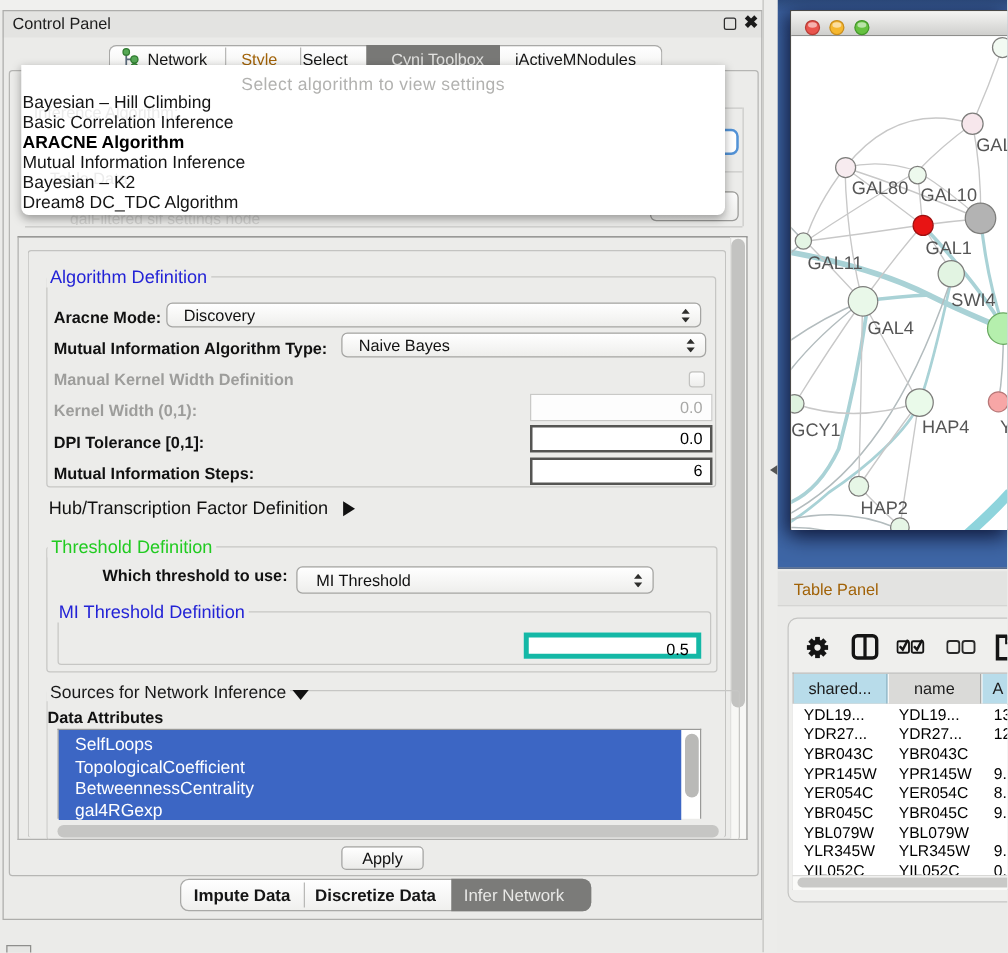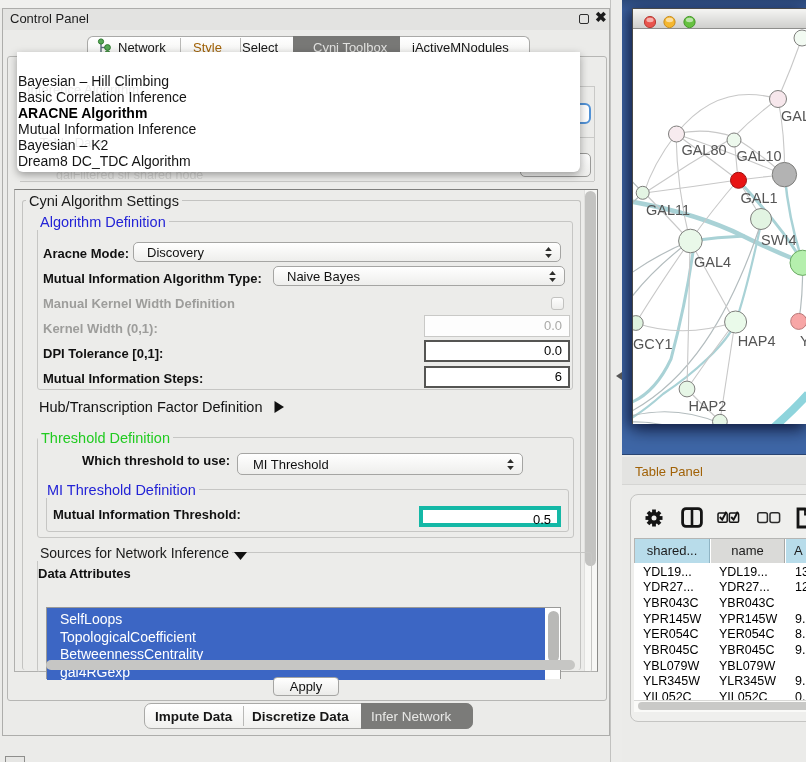--- a/index.html
+++ b/index.html
@@ -42,29 +42,28 @@
   <div class="abs" style="left:242px;top:40px;font-size:13px;color:#161616;">Select</div>
   <div class="abs" style="left:313px;top:40px;font-size:13px;color:#e2e2e0;">Cyni Toolbox</div>
   <div class="abs" style="left:412px;top:40px;font-size:13px;color:#161616;">jActiveMNodules</div>
 
   <div class="abs" style="left:580px;top:86px;width:14px;height:1px;background:#c9c9c7;"></div>
   <div class="abs" style="left:594px;top:86px;width:1px;height:95px;background:#c9c9c7;"></div>
   <div class="abs" style="left:578px;top:137px;width:16px;height:1px;background:#c9c9c7;"></div>
   <div class="abs" style="left:520px;top:103px;width:71px;height:21px;border:2.5px solid #5292d6;border-radius:6px;background:#fff;"></div>
   <div class="abs" style="left:520px;top:153px;width:71px;height:24px;border:1px solid #9a9a98;border-radius:5px;background:linear-gradient(#fcfcfc,#ededeb);"></div>
   <div class="abs" style="left:20px;top:181px;width:574px;height:1px;background:#c9c9c7;"></div>
-  <div class="abs" style="left:56px;top:168px;width:300px;height:12px;overflow:hidden;font-size:12.5px;color:#d2d2d0;">galFiltered sif shared node</div>
+  <div class="abs" style="left:56px;top:168px;width:300px;height:12px;overflow:hidden;font-size:12.5px;color:#d2d2d0;">galFiltered sif settings node</div>
 
   <div class="abs" style="left:14px;top:189px;width:584px;height:483px;border-top:1px solid #7e7e7c;border-left:1px solid #b0b0ae;border-right:1px solid #8b8b89;border-bottom:1px solid #b0b0ae;background:#ececea;"></div>
 
   <div class="abs" style="left:584px;top:190px;width:13px;height:481px;background:#f7f7f5;border-left:1px solid #e0e0de;"></div>
   <div class="abs" style="left:585px;top:191px;width:11px;height:375px;background:#c3c3c1;border-radius:6px;"></div>
 
   <div class="abs" style="left:22px;top:200px;width:559px;height:470px;border:1px solid #c3c3c1;border-radius:3px;border-bottom:none;"></div>
-  <div class="abs" style="left:26px;top:193px;background:#ececea;padding:0 3px;font-size:14.5px;color:#1a1a1a;">Cyni Algorithm Settings</div>
 
   <div class="abs" style="left:37px;top:221px;width:536px;height:169px;border:1px solid #c6c6c4;border-radius:3px;"></div>
   <div class="abs" style="left:37px;top:214px;background:#ececea;padding:0 3px;font-size:14.5px;color:#2323d6;">Algorithm Definition</div>
 
   <div class="abs b" style="left:43px;top:246px;font-size:13px;color:#111;">Aracne Mode:</div>
   <div class="abs combo" style="left:133px;top:242px;width:428px;height:20px;">
     <span style="padding-left:13px;">Discovery</span>
       <svg width="7" height="11" style="position:absolute;right:8px;top:50%;margin-top:-5.5px;">
         <polygon points="3.5,0 6.8,4 0.2,4" fill="#2e2e2c"></polygon>
         <polygon points="3.5,11 6.8,7 0.2,7" fill="#2e2e2c"></polygon>
@@ -97,31 +96,30 @@
   <div class="abs b" style="left:82px;top:453px;font-size:13px;color:#111;">Which threshold to use:</div>
   <div class="abs combo" style="left:237px;top:453px;width:286px;height:22px;">
     <span style="padding-left:15px;">MI Threshold</span>
       <svg width="7" height="11" style="position:absolute;right:8px;top:50%;margin-top:-5.5px;">
         <polygon points="3.5,0 6.8,4 0.2,4" fill="#2e2e2c"></polygon>
         <polygon points="3.5,11 6.8,7 0.2,7" fill="#2e2e2c"></polygon>
       </svg>
   </div>
   <div class="abs" style="left:46px;top:489px;width:523px;height:43px;border:1px solid #c6c6c4;border-radius:3px;"></div>
   <div class="abs" style="left:44px;top:482px;background:#ececea;padding:0 3px;font-size:14.5px;color:#2323d6;">MI Threshold Definition</div>
-  <div class="abs b" style="left:53px;top:507px;font-size:13px;color:#111;">Mutual Information Threshold:</div>
   <div class="abs" style="left:419px;top:506px;width:142px;height:21px;border:4px solid #14b8a6;background:#fff;font-size:13px;color:#000;text-align:right;line-height:19px;padding-right:6px;">0.5</div>
 
   <div class="abs" style="left:37px;top:552px;width:555px;height:120px;border:1px solid #c6c6c4;border-radius:3px;border-bottom:none;"></div>
   <div class="abs" style="left:37px;top:545px;background:#ececea;padding:0 3px;font-size:14px;color:#1a1a1a;">Sources for Network Inference</div>
   <svg class="abs" style="left:233px;top:550px;" width="15" height="11">
       <polygon points="1,2 14,2 7.5,10" fill="#111"></polygon>
     </svg>
   <div class="abs b" style="left:38px;top:566px;font-size:13px;color:#111;">Data Attributes</div>
 
-  <div class="abs" style="left:46px;top:583px;width:515px;height:72px;border:1px solid #9a9a98;border-bottom:none;background:#fff;margin-top:24px;">
+  <div class="abs" style="left:46px;top:583px;width:515px;height:72px;border:1px solid #9a9a98;border-bottom:none;background:#fff;">
     <div class="abs" style="left:0;top:0;width:498px;height:72px;background:#3c66c4;"></div>
     <div class="abs" style="left:13px;top:3px;font-size:14px;color:#fff;">SelfLoops</div>
     <div class="abs" style="left:13px;top:21px;font-size:14px;color:#fff;">TopologicalCoefficient</div>
     <div class="abs" style="left:13px;top:38px;font-size:14px;color:#fff;">BetweennessCentrality</div>
     <div class="abs" style="left:13px;top:56px;font-size:14px;color:#fff;">gal4RGexp</div>
     <div class="abs" style="left:501px;top:3px;width:11px;height:51px;background:#b9b9b7;border-radius:6px;"></div>
   </div>
 
   <div class="abs" style="left:46px;top:660px;width:529px;height:10px;background:#c6c6c4;border-radius:5px;"></div>
 
@@ -131,20 +129,21 @@
   <div class="abs" style="left:361px;top:703px;width:112px;height:26px;background:#7b7b79;border-radius:0 7px 7px 0;"></div>
   <div class="abs b" style="left:155px;top:709px;font-size:13.5px;color:#161616;">Impute Data</div>
   <div class="abs" style="left:243px;top:706px;width:1px;height:20px;background:#b9b9b7;"></div>
   <div class="abs b" style="left:252px;top:709px;font-size:13.5px;color:#161616;">Discretize Data</div>
   <div class="abs" style="left:371px;top:709px;font-size:13.5px;color:#e8e8e6;">Infer Network</div>
 
   <div class="abs" style="left:5px;top:756px;width:20px;height:12px;border:1px solid #8e8e8c;background:#e6e6e4;"></div>
 </div>
 
 <div class="abs" style="left:17px;top:52px;width:563px;height:120px;background:#fff;border-radius:0 0 6px 6px;box-shadow:0 3px 8px rgba(0,0,0,0.35);z-index:50;">
+  <div class="abs" style="left:0;top:7px;width:563px;text-align:center;font-size:14px;letter-spacing:0.33px;color:#b2b2b0;">Select algorithm to view settings</div>
   <div class="abs" style="left:10px;top:30px;font-size:13px;color:#ebebeb;">Inference Algorithm:</div>
   <div class="abs" style="left:23px;top:83px;font-size:13px;color:#ebebeb;">Table Data</div>
   <div class="abs" style="left:1px;top:21px;font-size:14px;color:#141414;">Bayesian – Hill Climbing</div>
   <div class="abs" style="left:1px;top:37px;font-size:14px;color:#141414;">Basic Correlation Inference</div>
   <div class="abs b" style="left:1px;top:53px;font-size:14px;color:#000;">ARACNE Algorithm</div>
   <div class="abs" style="left:1px;top:69px;font-size:14px;color:#141414;">Mutual Information Inference</div>
   <div class="abs" style="left:1px;top:85px;font-size:14px;color:#141414;">Bayesian – K2</div>
   <div class="abs" style="left:1px;top:101px;font-size:14px;color:#141414;">Dream8 DC_TDC Algorithm</div>
 </div>
 

